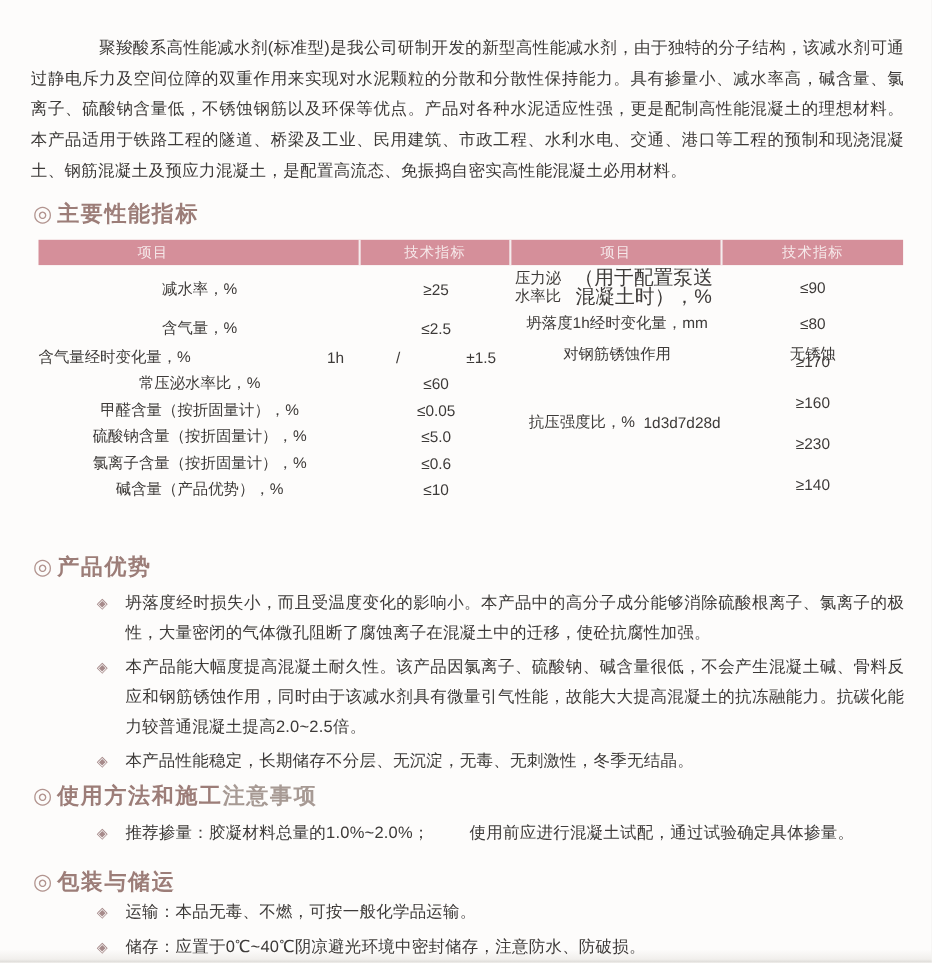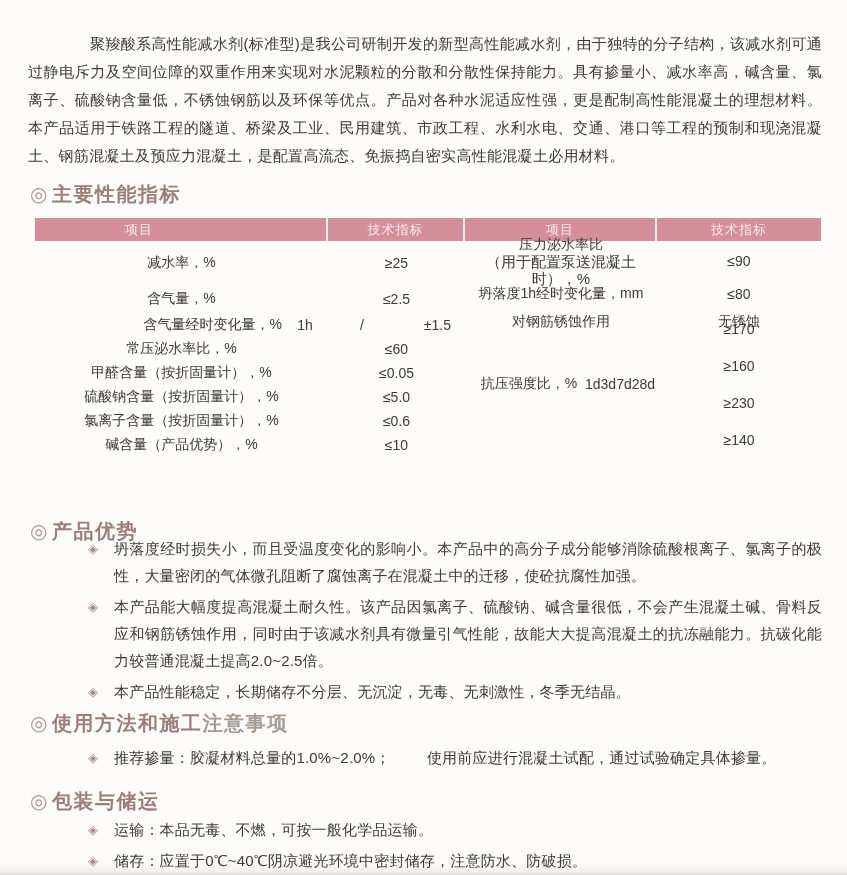--- a/index.html
+++ b/index.html
@@ -21,21 +21,21 @@
   }
 
   
   .heading {
     position:absolute; left:30px; font-size:20px; font-weight:bold;
     color:#9c7d78; letter-spacing:1.5px; white-space:nowrap;
   }
   .heading .hmark { font-weight:normal; color:#b2948f; margin-right:3px; font-size:20px; }
   .heading .tail { color:#a79a94; }
   .h-perf { top:181px; }
-  .h-adv  { top:518px; }
+  .h-adv  { top:502px; }
   .h-use  { top:710px; }
   .h-pack { top:788px; }
 
   
   .tbl { position:absolute; top:218px; left:35px; width:786px; font-size:14px; }
   .thead { display:flex; height:23px; }
   .th {
     box-sizing:border-box; background:#d58f9a; color:#f6e9ea;
     font-size:13px; display:flex; align-items:center; justify-content:center;
     letter-spacing:1px;
@@ -50,37 +50,37 @@
   .tleft  { width:430px; }
   .tright { width:356px; }
 
   .row { display:flex; align-items:center; }
   .cell-c { display:flex; align-items:center; justify-content:center; text-align:center; }
 
   
   .lc { width:293px; }
   .vc { width:137px; }
   .lc-split { display:flex; align-items:center; }
-  .lc-split .lbl { flex:1; text-align:right; }
+  .lc-split .lbl { flex:1; text-align:left; }
   .lc-split .sub { width:46px; text-align:center; }
   .vc-split { display:flex; align-items:center; justify-content:space-between;
               box-sizing:border-box; padding:0 14px 0 32px; }
 
   
   .rc3 { width:192px; }
   .vc4 { width:164px; }
   .rc3a { width:120px; box-sizing:border-box; padding-left:8px;
           display:flex; align-items:center; justify-content:center; text-align:center; }
   .agecol { width:72px; display:flex; }
   .valcol { width:164px; display:flex; flex-direction:column;gap:13px; }
   .subrow { height:24px; display:flex; align-items:center; justify-content:center; }
   .subrow2 { height:24px; display:flex; align-items:center; justify-content:center; }
-  .two-line { display:flex; flex-direction:column; align-items:center;
+  .two-line { display:flex; align-items:center;
               justify-content:center; line-height:17px; }
-  .two-line .l2 { font-size:15px; }
+  .two-line .l2 { font-size:18px; }
 
   
   .bullets { position:absolute; left:88px; width:734px; font-size:15px; }
   .bullet-item { position:relative; padding-left:26px; line-height:27px;
                  text-align:justify; margin-bottom:4px; letter-spacing:0.2px; }
   .bullet-item .bi { position:absolute; left:0; top:0; color:#a68a8a; font-size:13px; }
   .adv  { top:535px; }
   .use  { top:748px; }
   .pack { top:820px; }
   .pack .bullet-item { line-height:20px; margin-bottom:11px; text-align:left; }

